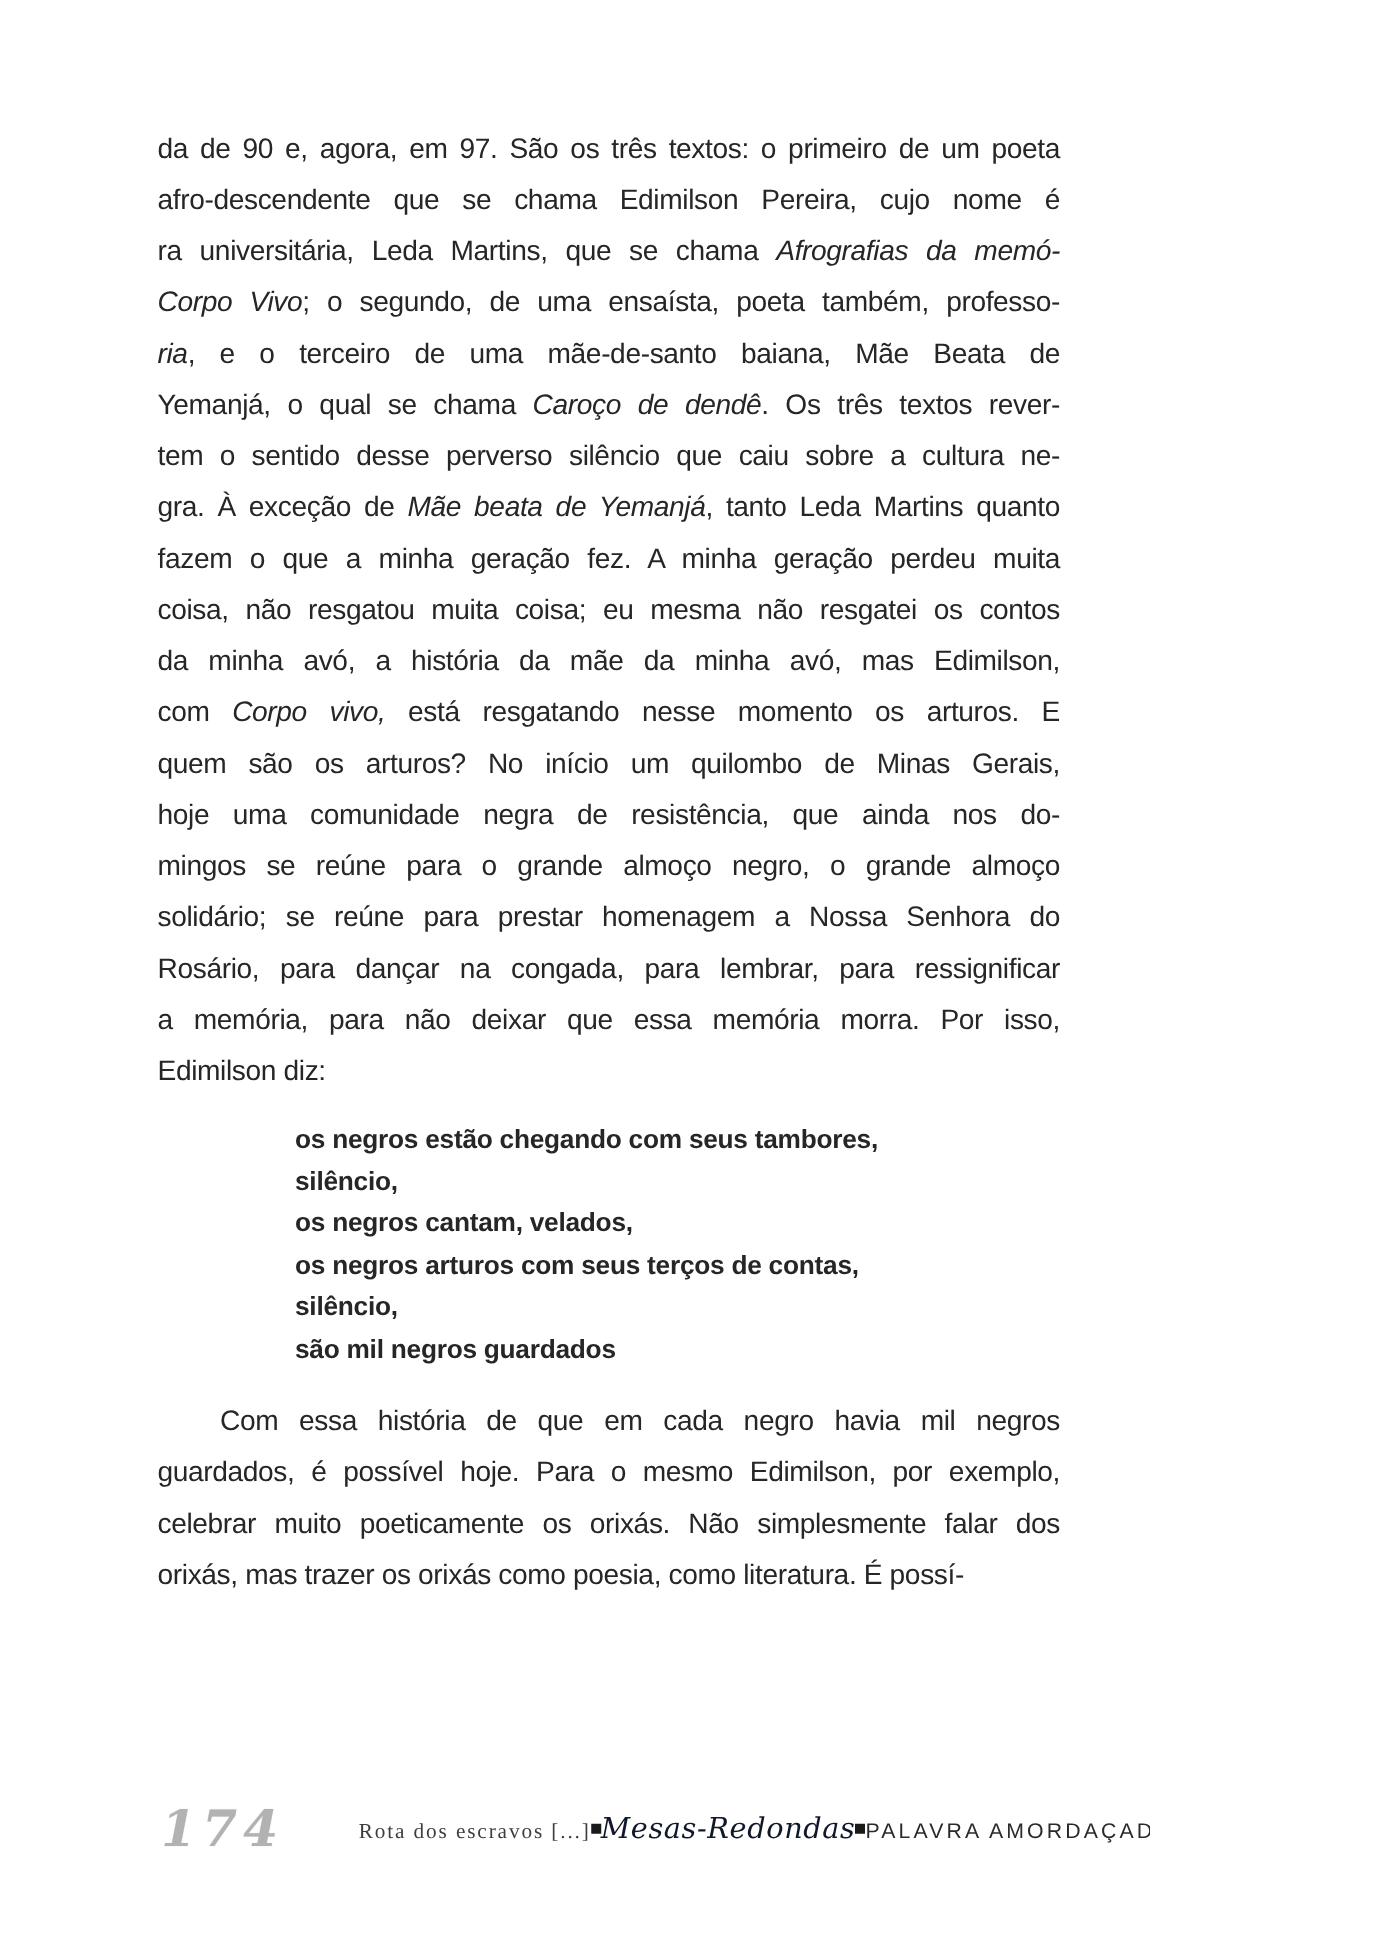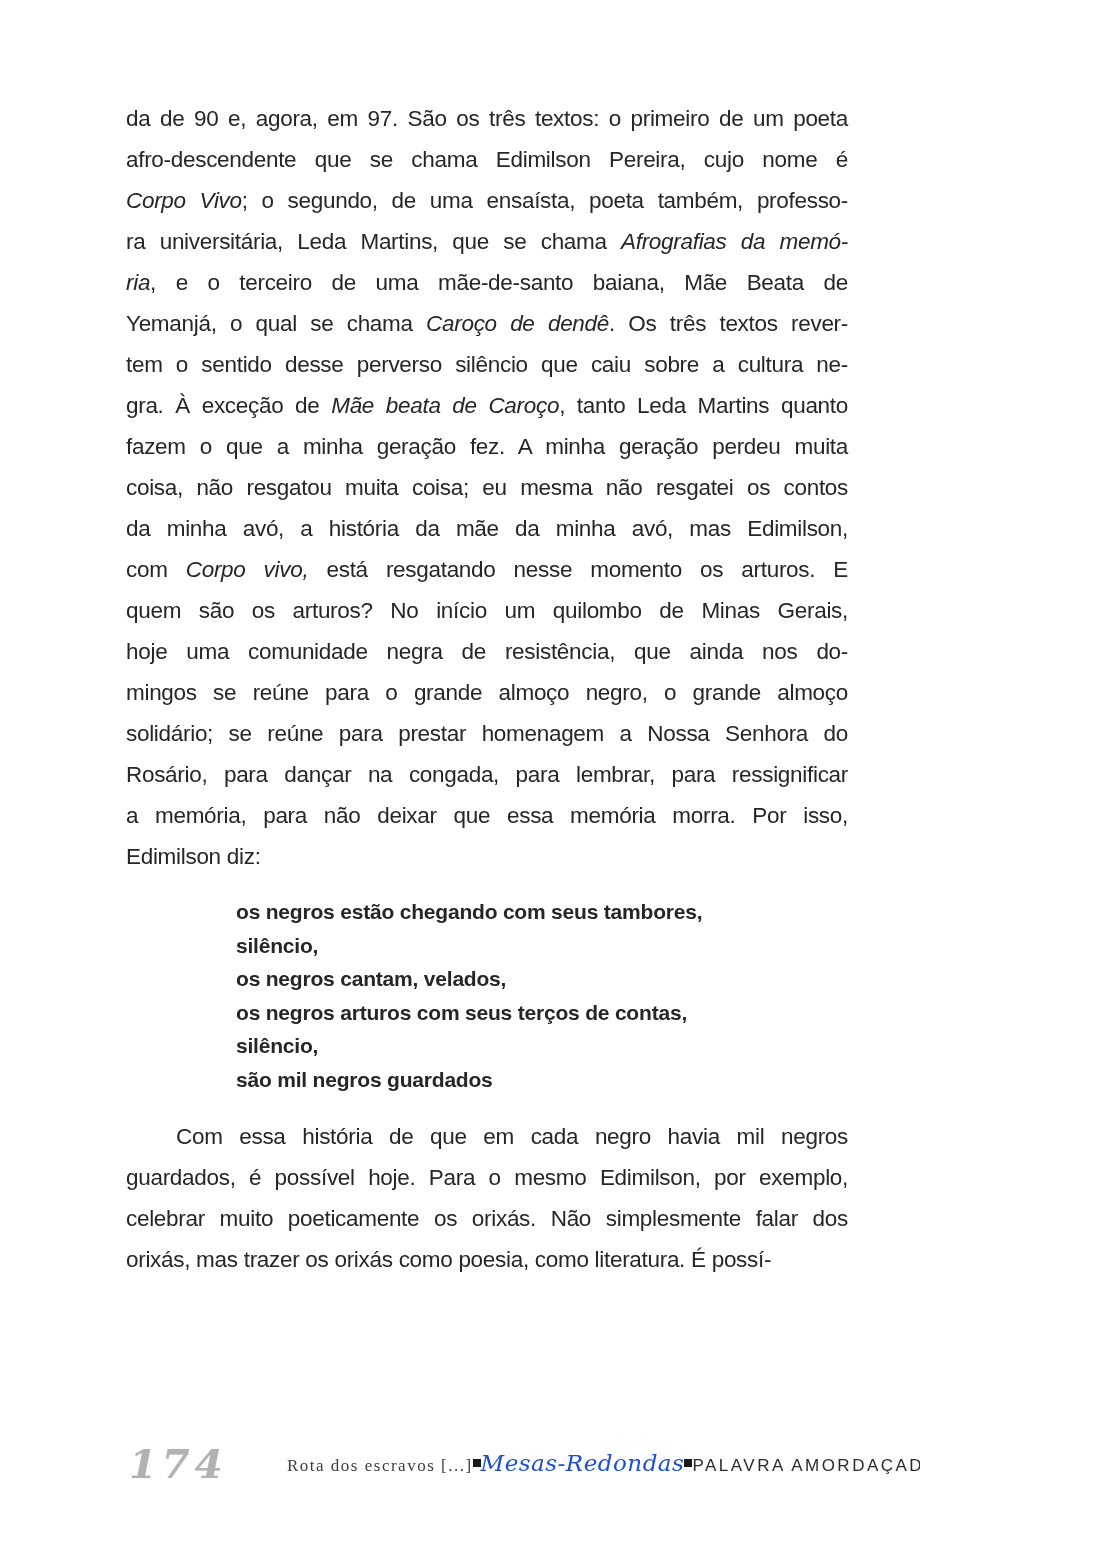--- a/index.html
+++ b/index.html
@@ -94,45 +94,45 @@
     width: 8px;
     height: 8px;
     background: #1a1a1a;
     align-self: center;
     flex: 0 0 auto;
   }
   .footer-center {
     font-family: "DejaVu Serif", serif;
     font-style: italic;
     font-size: 23px;
-    color: #1d4ed8;
+    color: #0f172a;
     letter-spacing: 0.5px;
   }
   .footer-right {
     font-family: Liberation Sans, sans-serif;
     font-size: 17px;
     letter-spacing: 2.5px;
     color: #2a2a2a;
   }
 </style>
 </head>
 <body>
 
 <div class="page">
 
   <div class="textblock">
     <div class="para p1">
         <div class="tline"><span>da de 90 e, agora, em 97. São os três textos: o primeiro de um poeta</span></div>
         <div class="tline"><span>afro-descendente que se chama Edimilson Pereira, cujo nome é</span></div>
+        <div class="tline"><span>ra universitária, Leda Martins, que se chama </span><em>Afrografias da memó-</em></div>
         <div class="tline"><em>Corpo Vivo</em><span>; o segundo, de uma ensaísta, poeta também, professo-</span></div>
-        <div class="tline"><span>ra universitária, Leda Martins, que se chama </span><em>Afrografias da memó-</em></div>
         <div class="tline"><em>ria</em><span>, e o terceiro de uma mãe-de-santo baiana, Mãe Beata de</span></div>
         <div class="tline"><span>Yemanjá, o qual se chama </span><em>Caroço de dendê</em><span>. Os três textos rever-</span></div>
         <div class="tline"><span>tem o sentido desse perverso silêncio que caiu sobre a cultura ne-</span></div>
-        <div class="tline"><span>gra. À exceção de </span><em>Mãe beata de Caroço</em><span>, tanto Leda Martins quanto</span></div>
+        <div class="tline"><span>gra. À exceção de </span><em>Mãe beata de Yemanjá</em><span>, tanto Leda Martins quanto</span></div>
         <div class="tline"><span>fazem o que a minha geração fez. A minha geração perdeu muita</span></div>
         <div class="tline"><span>coisa, não resgatou muita coisa; eu mesma não resgatei os contos</span></div>
         <div class="tline"><span>da minha avó, a história da mãe da minha avó, mas Edimilson,</span></div>
         <div class="tline"><span>com </span><em>Corpo vivo,</em><span> está resgatando nesse momento os arturos. E</span></div>
         <div class="tline"><span>quem são os arturos? No início um quilombo de Minas Gerais,</span></div>
         <div class="tline"><span>hoje uma comunidade negra de resistência, que ainda nos do-</span></div>
         <div class="tline"><span>mingos se reúne para o grande almoço negro, o grande almoço</span></div>
         <div class="tline"><span>solidário; se reúne para prestar homenagem a Nossa Senhora do</span></div>
         <div class="tline"><span>Rosário, para dançar na congada, para lembrar, para ressignificar</span></div>
         <div class="tline"><span>a memória, para não deixar que essa memória morra. Por isso,</span></div>

